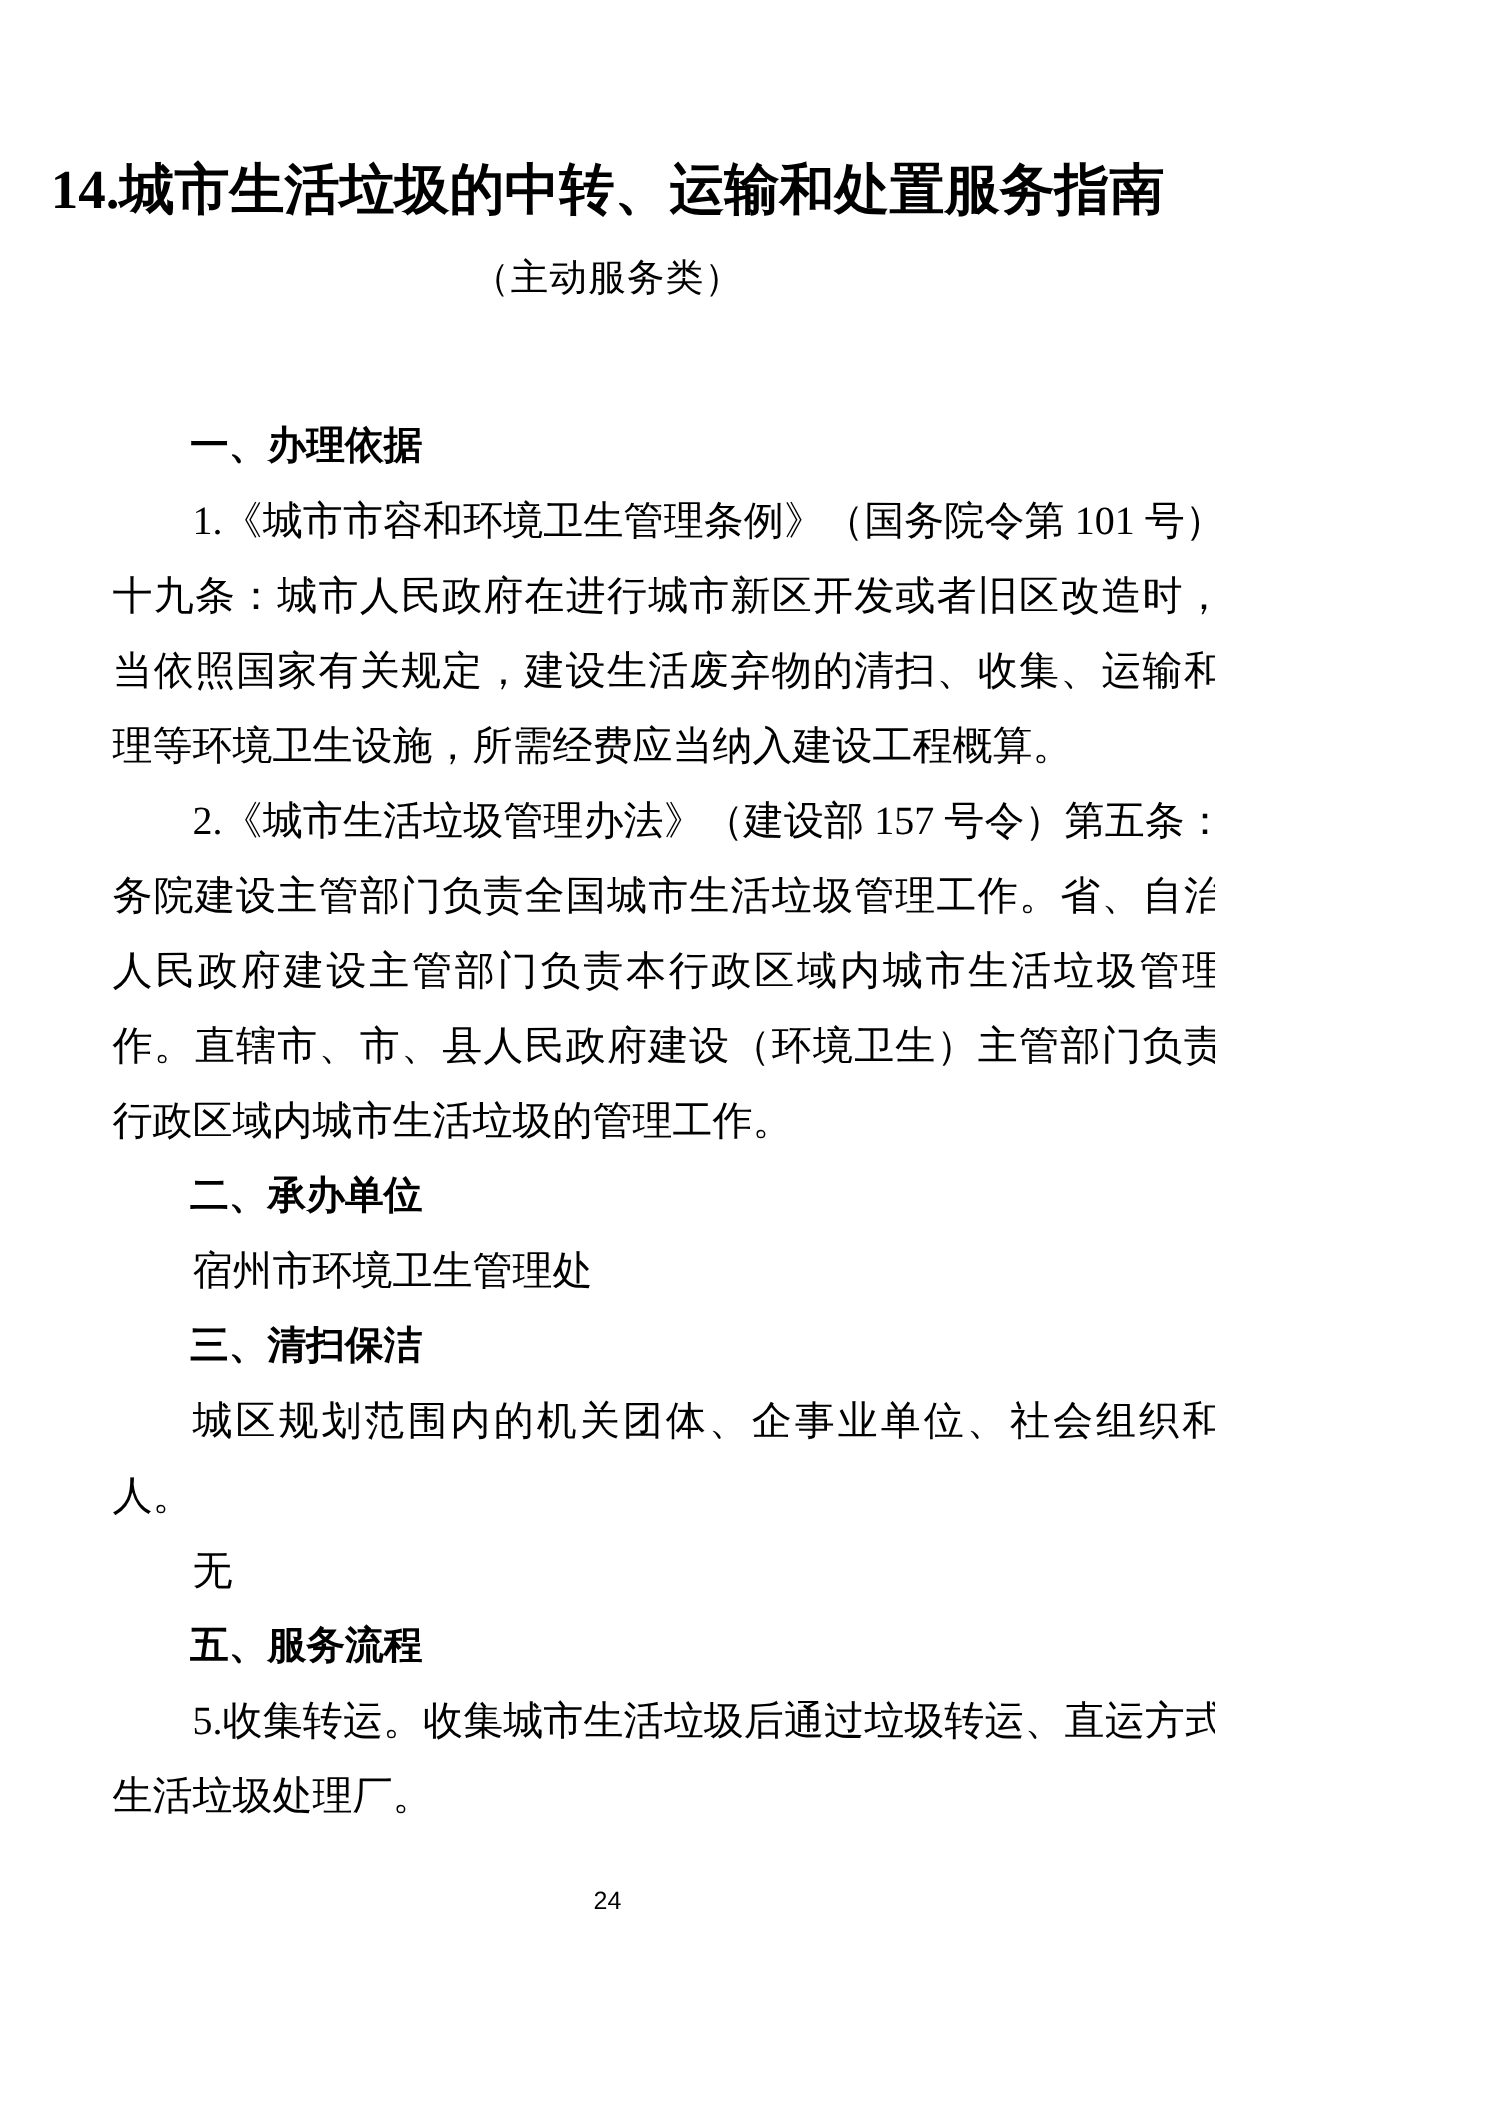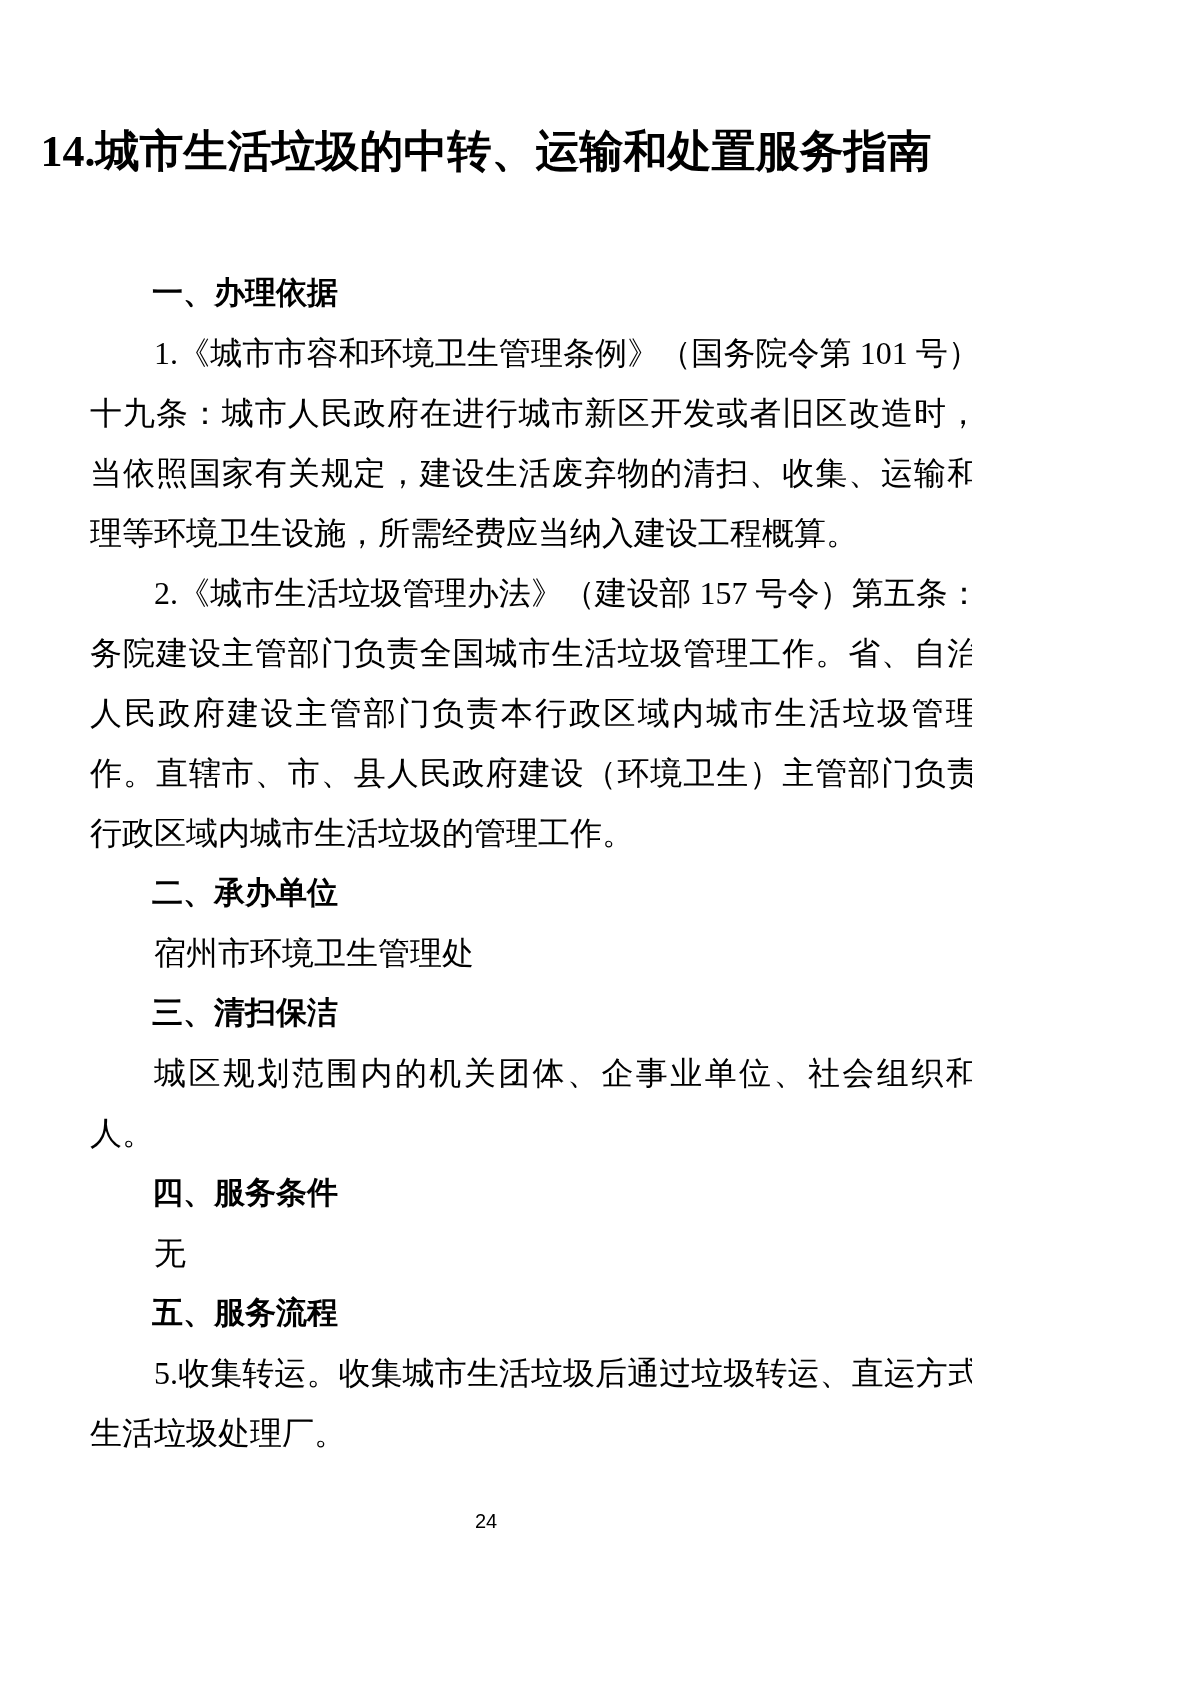--- a/index.html
+++ b/index.html
@@ -72,34 +72,34 @@
     color: #000000;
   }
 </style>
 </head>
 <body>
 
 <div class="page">
 
   <h1 class="doc-title">14.城市生活垃圾的中转、运输和处置服务指南</h1>
 
+  <div class="doc-subtitle">（主动服务类）</div>
 
   <div class="content">
 
     <h2>一、办理依据</h2>
     <p>1.《城市市容和环境卫生管理条例》（国务院令第 101 号）第十九条：城市人民政府在进行城市新区开发或者旧区改造时，应当依照国家有关规定，建设生活废弃物的清扫、收集、运输和处理等环境卫生设施，所需经费应当纳入建设工程概算。</p>
     <p>2.《城市生活垃圾管理办法》（建设部 157 号令）第五条：国务院建设主管部门负责全国城市生活垃圾管理工作。省、自治区人民政府建设主管部门负责本行政区域内城市生活垃圾管理工作。直辖市、市、县人民政府建设（环境卫生）主管部门负责本行政区域内城市生活垃圾的管理工作。</p>
 
     <h2>二、承办单位</h2>
     <p>宿州市环境卫生管理处</p>
 
     <h2>三、清扫保洁</h2>
     <p>城区规划范围内的机关团体、企事业单位、社会组织和个人。</p>
 
-    <h2>四、服务条件</h2>
     <p>无</p>
 
     <h2>五、服务流程</h2>
     <p>5.收集转运。收集城市生活垃圾后通过垃圾转运、直运方式至生活垃圾处理厂。</p>
 
   </div>
 
   <div class="page-number">24</div>
 
 </div>

